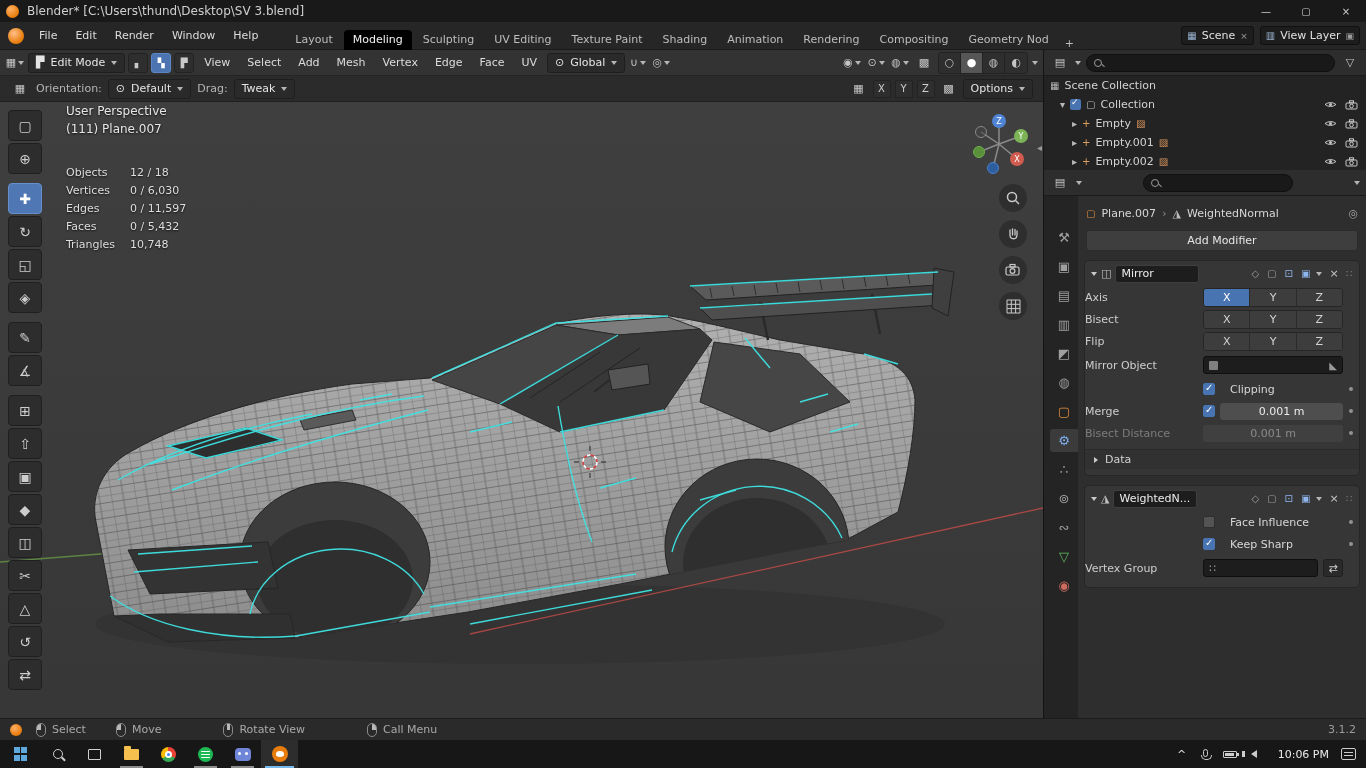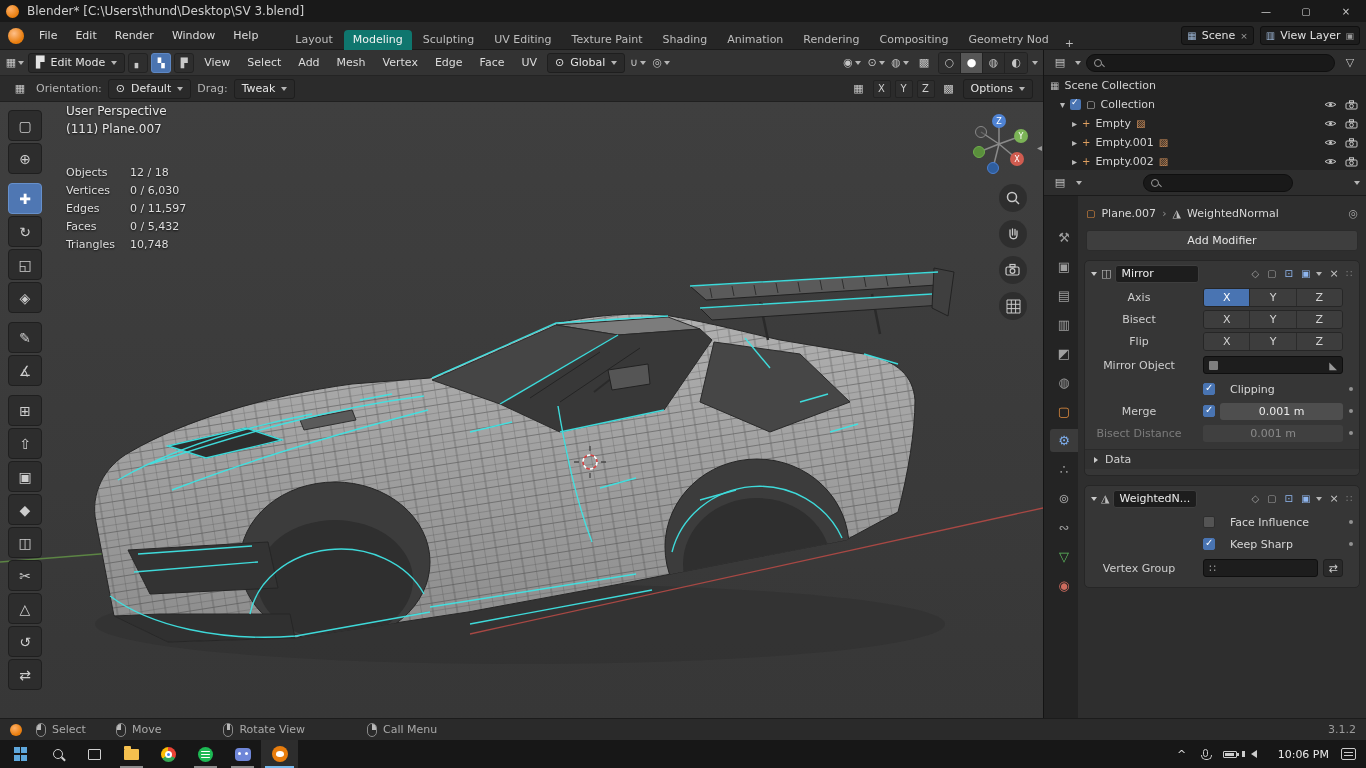--- a/index.html
+++ b/index.html
@@ -14,21 +14,21 @@
   .tb-title{color:#cfcfcf;font-size:12px}
   .win-btns{margin-left:auto;display:flex;height:22px}
   .win-btn{width:40px;display:flex;align-items:center;justify-content:center;color:#cfcfcf;font-size:10px}
 
   
   .topbar{left:0;top:22px;width:1366px;height:28px;background:#262626;border-bottom:1px solid #1a1a1a;display:flex;align-items:center;padding:0 6px}
   .bl-logo{width:16px;height:16px;border-radius:50%;background:radial-gradient(circle at 38% 34%,#ffc08a,#e87d0d 65%);margin:0 6px 0 2px}
   .menu{padding:0 9px;color:#dcdcdc;height:28px;display:flex;align-items:center}
   .ws-wrap{display:flex;align-items:flex-end;height:28px;margin-left:18px}
   .ws{padding:3px 9px 4px;margin:0 1px;color:#bdbdbd;border-radius:4px 4px 0 0;font-size:11px}
-  .ws.active{background:#0f766e;color:#f2f2f2}
+  .ws.active{background:#000000;color:#f2f2f2}
   .ws-add{color:#bdbdbd;padding:0 6px}
   .top-right{margin-left:auto;display:flex;align-items:center;gap:6px}
   .pillfield{height:19px;background:#1d1d1d;border:1px solid #101010;border-radius:3px;display:flex;align-items:center;padding:0 5px;gap:5px;color:#e0e0e0}
   .pico{color:#9fb9d8;font-size:10px}
   .pxs{color:#9c9c9c;font-size:9px}
 
   
   .vph{left:0;top:50px;width:1043px;height:26px;background:#333;border-bottom:1px solid #242424;display:flex;align-items:center;gap:3px;padding:0 5px}
   .caret{width:0;height:0;border-left:3.5px solid transparent;border-right:3.5px solid transparent;border-top:4px solid #b5b5b5;display:inline-block}
   .dd{background:#2a2a2a;border:1px solid #1e1e1e;border-radius:3px;height:20px;display:flex;align-items:center;gap:6px;padding:0 7px;color:#e4e4e4}
@@ -94,21 +94,21 @@
   .tri-d{width:0;height:0;border-top:4px solid #c9c9c9;border-left:3.5px solid transparent;border-right:3.5px solid transparent}
   .tri-r{width:0;height:0;border-left:4px solid #c9c9c9;border-top:3.5px solid transparent;border-bottom:3.5px solid transparent}
   .modic{color:#bdbdbd;font-size:11px}
   .namef{width:84px;height:18px;background:#1d1d1d;border:1px solid #3e3e3e;border-radius:3px;display:flex;align-items:center;padding:0 5px;color:#ececec}
   .hspace{flex:1}
   .hicon{color:#9d9d9d;font-size:10px;padding:0 2px}
   .hicon.on{color:#8fb6ef}
   .xbtn{color:#c4c4c4;padding:0 3px}
   .grip{color:#7e7e7e;font-size:10px;letter-spacing:1px}
   .prow{height:22px;display:flex;align-items:center;padding-right:16px;position:relative}
-  .plbl{flex:0 0 118px;text-align:center;padding-right:10px;color:#cdcdcd;white-space:nowrap;overflow:hidden}
+  .plbl{flex:0 0 118px;text-align:left;padding-right:10px;color:#cdcdcd;white-space:nowrap;overflow:hidden}
   .pctl{flex:1;display:flex;align-items:center;gap:5px;min-width:0}
   .seg{flex:1;display:flex;border-radius:3px;overflow:hidden;border:1px solid #262626}
   .sbtn{flex:1;height:17px;background:#3d3d3d;display:flex;align-items:center;justify-content:center;color:#d3d3d3;border-right:1px solid #2b2b2b}
   .sbtn:last-child{border-right:0}
   .sbtn.on{background:#4974b2;color:#fff}
   .numf{flex:1;height:17px;background:#4e4e4e;border-radius:3px;display:flex;align-items:center;justify-content:center;color:#eaeaea}
   .dropf{flex:1;height:18px;background:#2a2a2a;border:1px solid #1f1f1f;border-radius:3px;display:flex;align-items:center;gap:6px;padding:0 7px;color:#e6e6e6}
   .dropf .caret{margin-left:auto}
   .objf{flex:1;height:18px;background:#1d1d1d;border:1px solid #0f0f0f;border-radius:3px;display:flex;align-items:center;gap:5px;padding:0 5px;color:#d0d0d0}
   .objf .sq{width:9px;height:9px;background:#7f7f7f;border-radius:1px}

